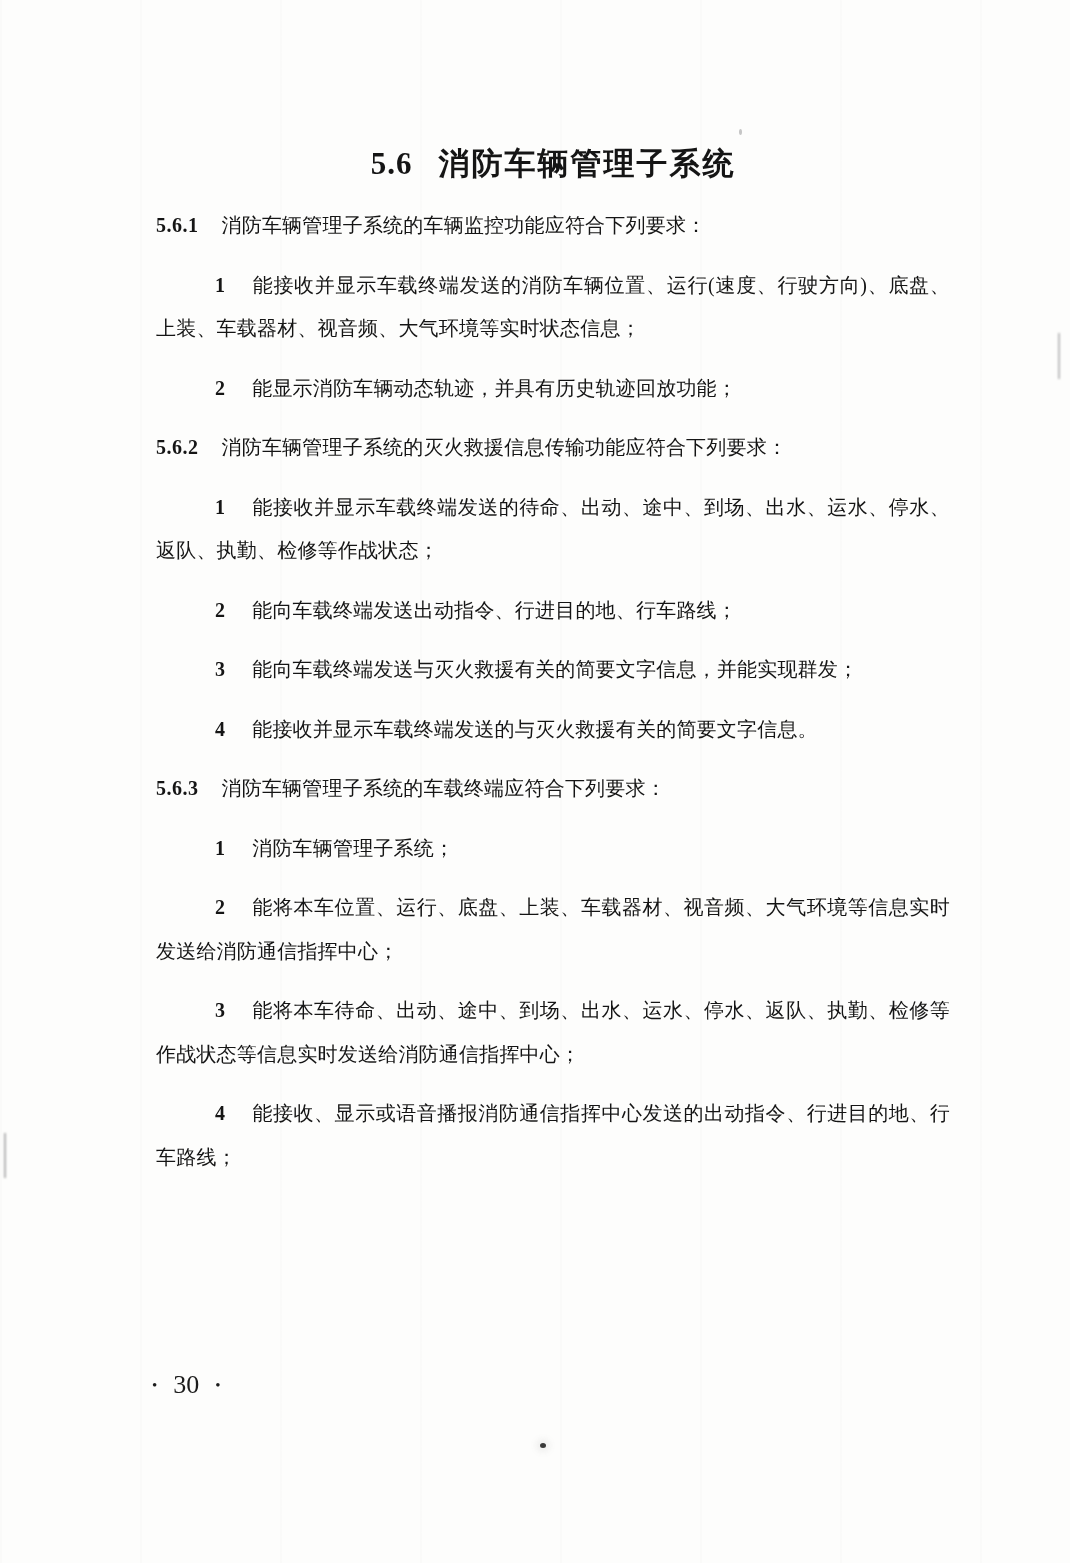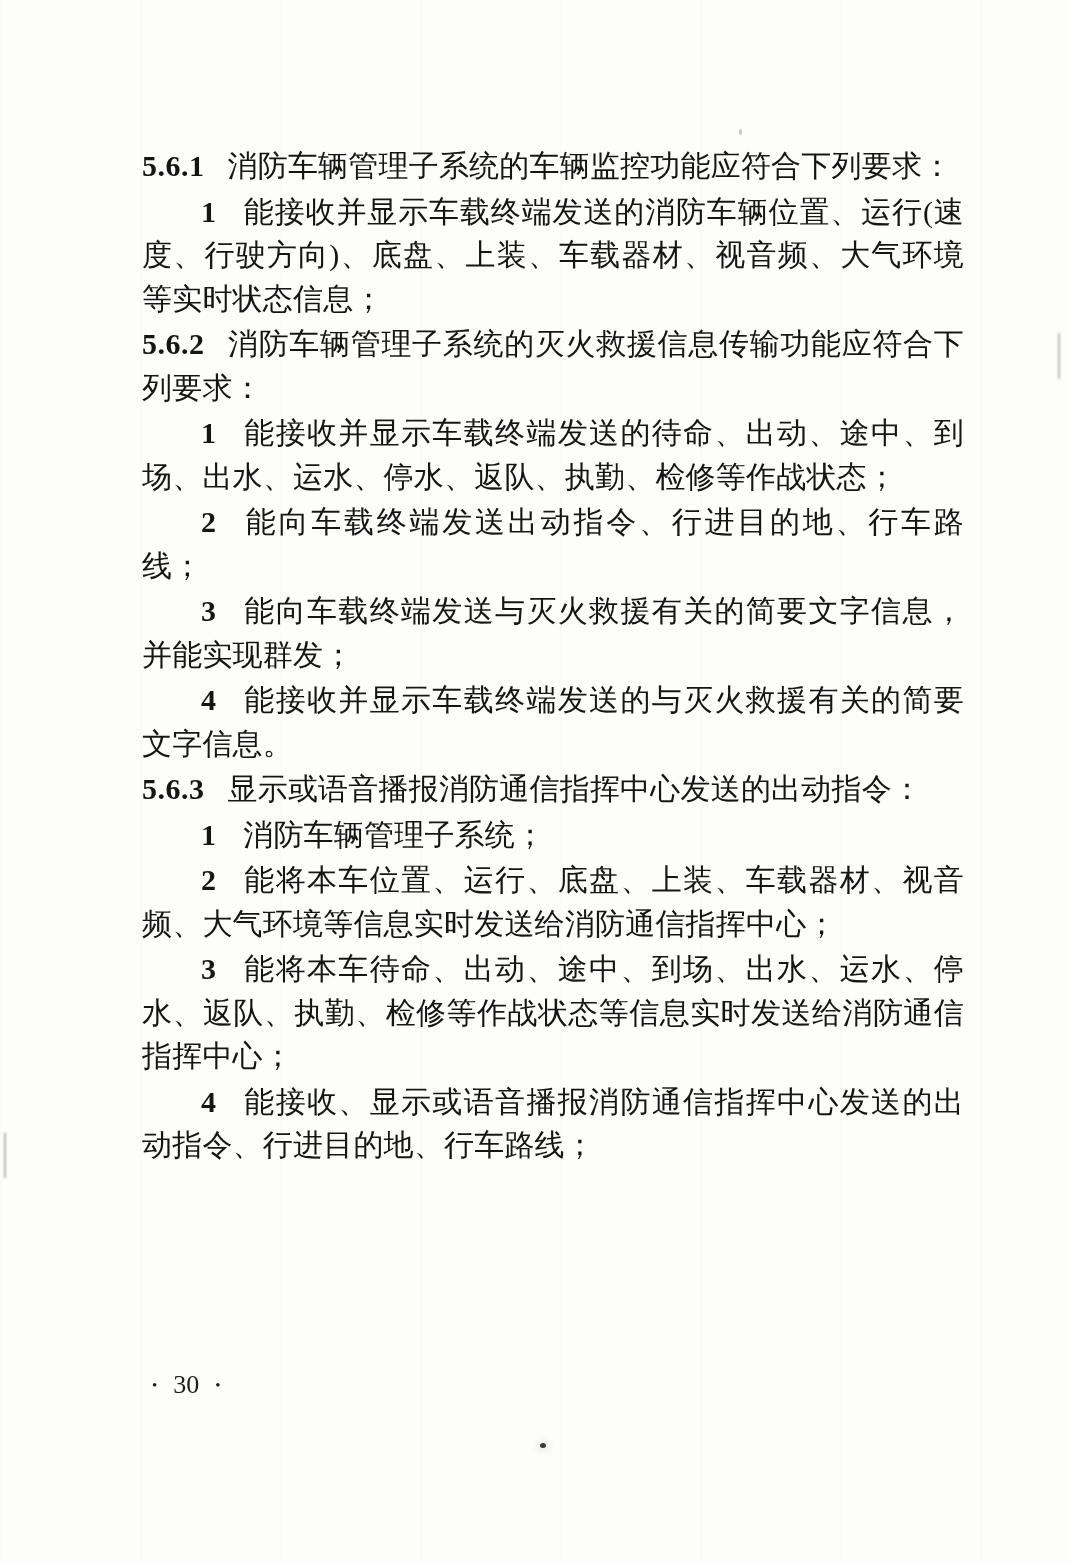--- a/index.html
+++ b/index.html
@@ -38,22 +38,22 @@
   }
   .doc-title .title-gap {
     display: inline-block;
     width: 26px;
   }
   .doc-title .title-num {
     font-family: "Liberation Serif", "DejaVu Serif", serif;
     letter-spacing: 1px;
   }
   p.clause, p.item {
-    margin: 2px;
-    font-size: 30px;
+    margin: 16px;
+    font-size: 20px;
     line-height: 43.5px;
     text-align: justify;
     letter-spacing: 0.2px;
   }
   p.item {
     text-indent: 59px;
   }
   .clause-num {
     font-weight: 700;
     padding-right: 23px;
@@ -111,36 +111,38 @@
     filter: blur(0.4px);
   }
 </style>
 </head>
 <body>
 
 <div class="page">
 
   <div class="content">
 
+    <h1 class="doc-title"><span class="title-num">5.6</span><span class="title-gap"></span><span>消防车辆管理子系统</span></h1>
 
     <section>
       <p class="clause"><span class="clause-num">5.6.1</span><span>消防车辆管理子系统的车辆监控功能应符合下列要求：</span></p>
       <p class="item"><span class="item-num">1</span><span>能接收并显示车载终端发送的消防车辆位置、运行(速度、行驶方向)、底盘、上装、车载器材、视音频、大气环境等实时状态信息；</span></p>
+      <p class="item"><span class="item-num">2</span><span>能显示消防车辆动态轨迹，并具有历史轨迹回放功能；</span></p>
     </section>
 
     <section>
       <p class="clause"><span class="clause-num">5.6.2</span><span>消防车辆管理子系统的灭火救援信息传输功能应符合下列要求：</span></p>
       <p class="item"><span class="item-num">1</span><span>能接收并显示车载终端发送的待命、出动、途中、到场、出水、运水、停水、返队、执勤、检修等作战状态；</span></p>
       <p class="item"><span class="item-num">2</span><span>能向车载终端发送出动指令、行进目的地、行车路线；</span></p>
       <p class="item"><span class="item-num">3</span><span>能向车载终端发送与灭火救援有关的简要文字信息，并能实现群发；</span></p>
       <p class="item"><span class="item-num">4</span><span>能接收并显示车载终端发送的与灭火救援有关的简要文字信息。</span></p>
     </section>
 
     <section>
-      <p class="clause"><span class="clause-num">5.6.3</span><span>显示或语音播报消防通信指挥中心发送的出动指令：</span></p>
+      <p class="clause"><span class="clause-num">5.6.3</span><span>消防车辆管理子系统的车载终端应符合下列要求：</span></p>
       <p class="item"><span class="item-num">1</span><span>消防车辆管理子系统；</span></p>
       <p class="item"><span class="item-num">2</span><span>能将本车位置、运行、底盘、上装、车载器材、视音频、大气环境等信息实时发送给消防通信指挥中心；</span></p>
       <p class="item"><span class="item-num">3</span><span>能将本车待命、出动、途中、到场、出水、运水、停水、返队、执勤、检修等作战状态等信息实时发送给消防通信指挥中心；</span></p>
       <p class="item"><span class="item-num">4</span><span>能接收、显示或语音播报消防通信指挥中心发送的出动指令、行进目的地、行车路线；</span></p>
     </section>
 
   </div>
 
   <div class="page-footer">
     <span class="footer-dot">•</span>

